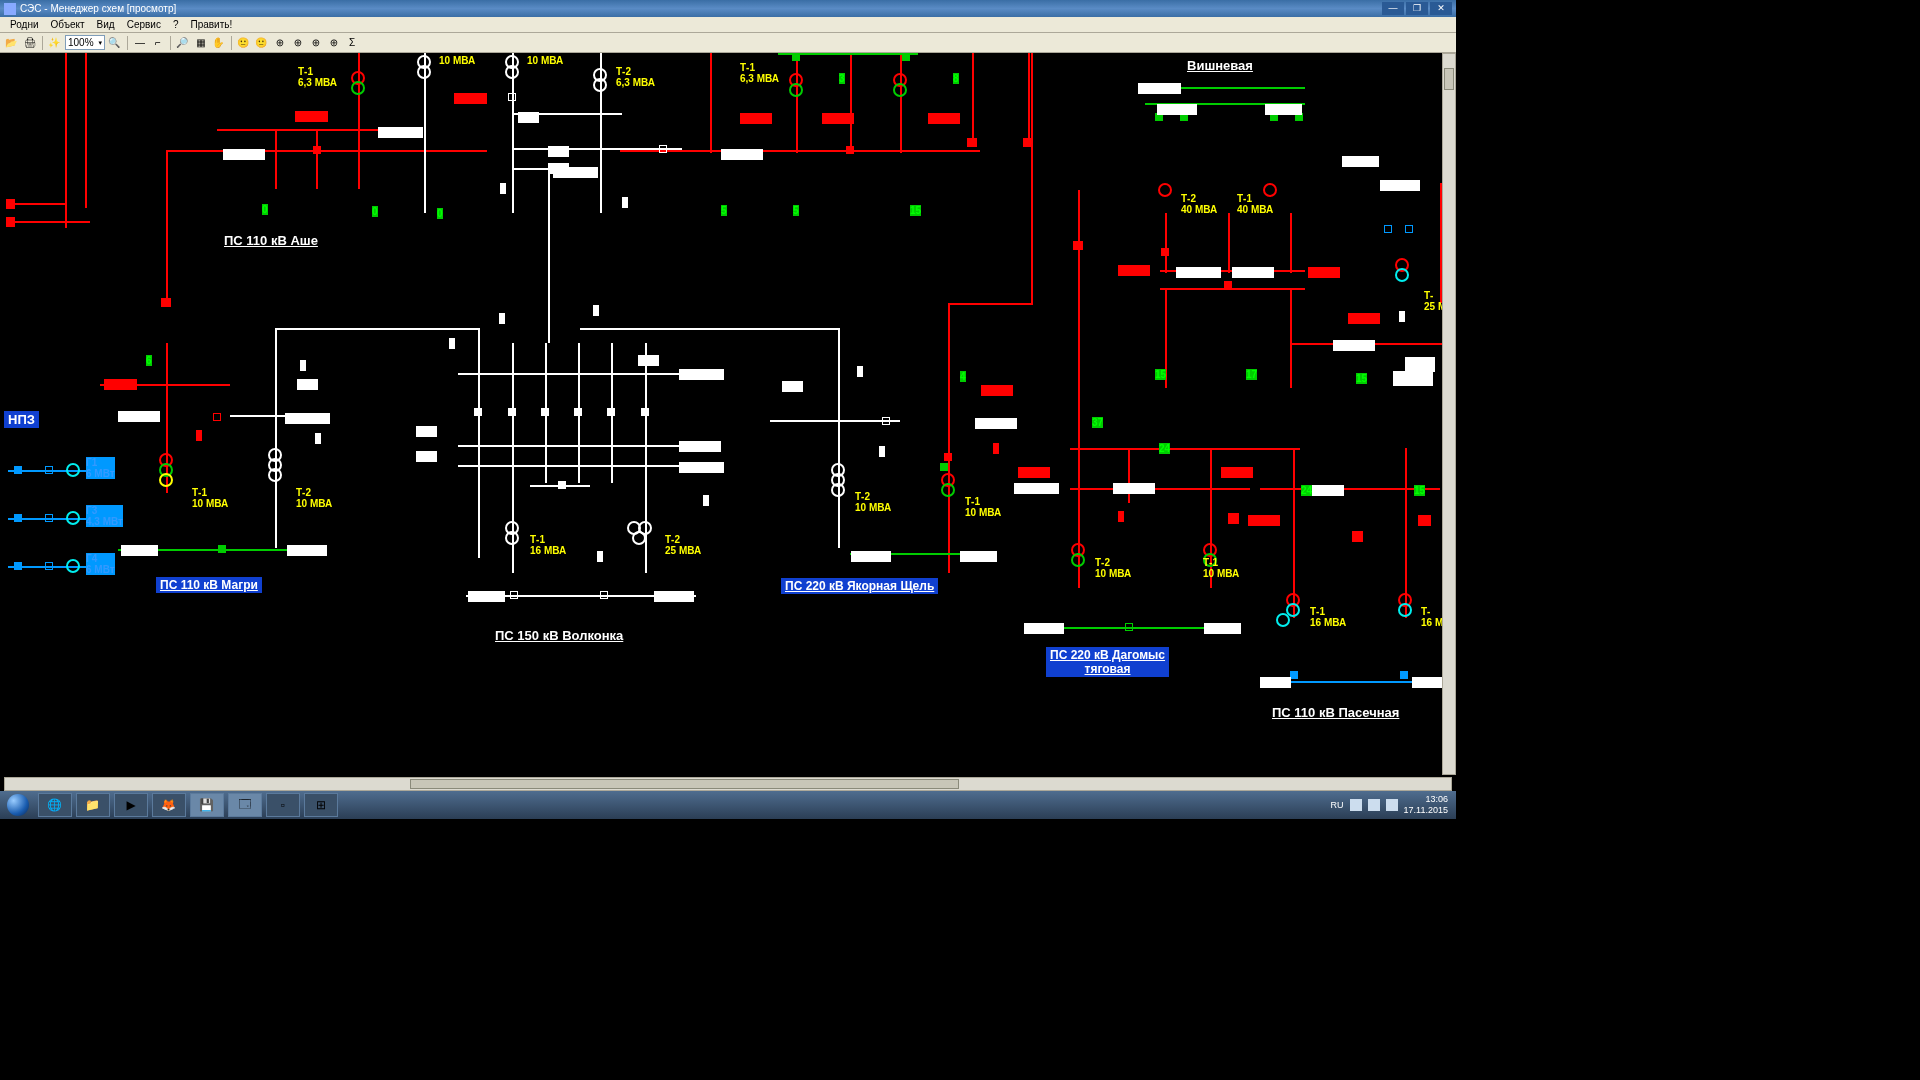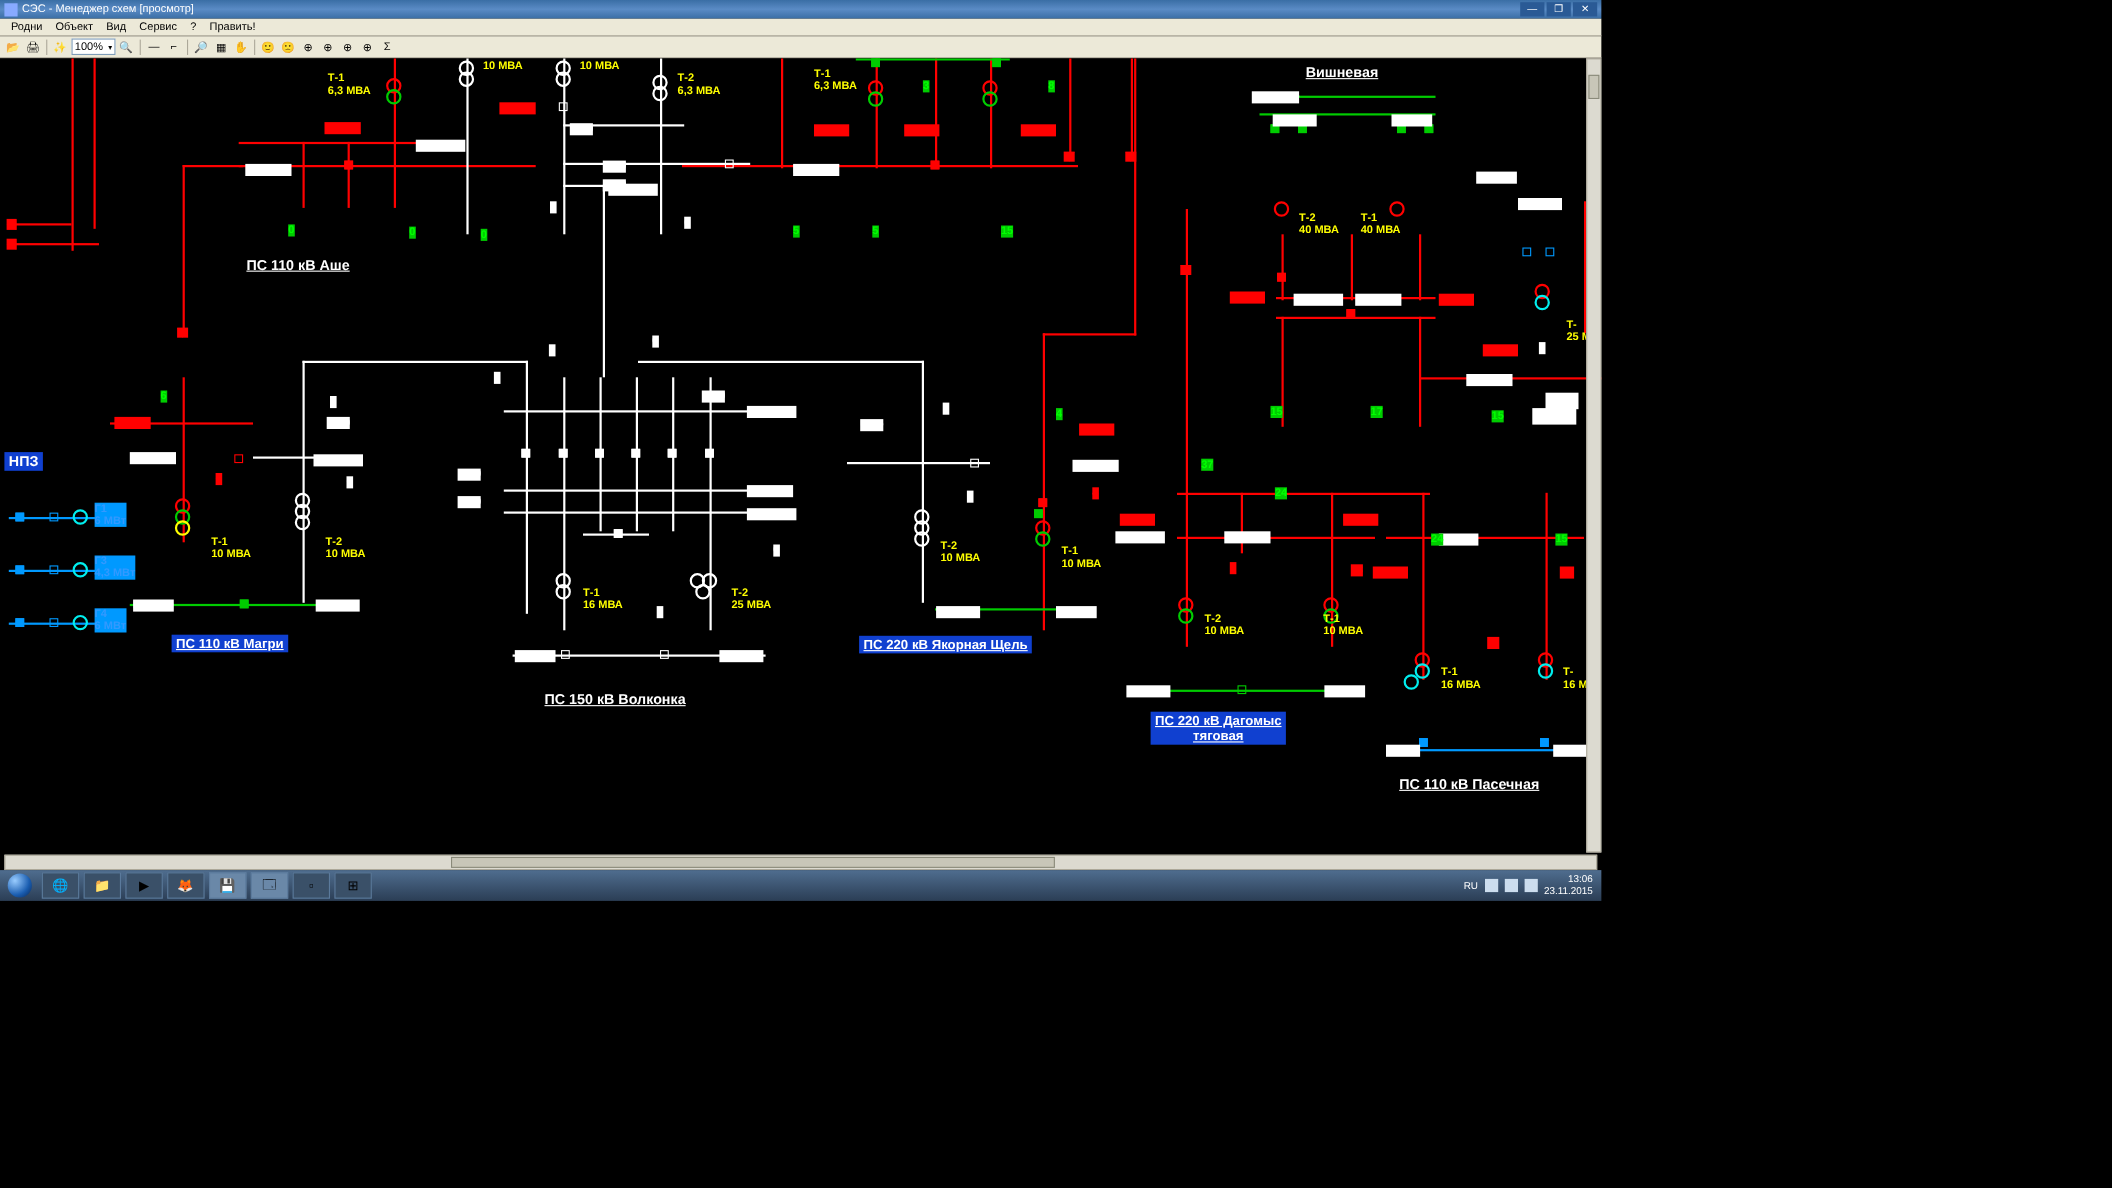--- a/index.html
+++ b/index.html
@@ -446,21 +446,21 @@
   <div class="lbl red" style="left:993px; top:390px;">4</div>
   <div class="lbl green" style="left:1155px; top:316px;">15</div>
   <div class="lbl green" style="left:1246px; top:316px;">17</div>
   <div class="lbl green" style="left:1356px; top:320px;">15</div>
   <div class="lbl green" style="left:1092px; top:364px;">37</div>
   <div class="lbl green" style="left:1159px; top:390px;">24</div>
   <div class="lbl green" style="left:1301px; top:432px;">24</div>
   <div class="lbl green" style="left:1414px; top:432px;">15</div>
   <div class="lbl red" style="left:1118px; top:458px;">0</div>
   <div class="lbl red" style="left:1228px; top:460px;">13</div>
-  <div class="lbl red" style="left:1352px; top:478px;margin-top:48px;">19</div>
+  <div class="lbl red" style="left:1352px; top:478px;">19</div>
 </div>
 
 <div class="vscroll">
     <div class="thumb"></div>
   </div>
 <div class="hscroll">
     <div class="thumb"></div>
   </div>
 
 <div class="taskbar">
@@ -475,16 +475,16 @@
   <div class="taskicon active">🗔</div>
   <div class="taskicon">▫</div>
   <div class="taskicon">⊞</div>
   <div class="tray">
     <span>RU</span>
     <span class="ic"></span>
     <span class="ic"></span>
     <span class="ic"></span>
     <div class="clock">
       <div>13:06</div>
-      <div>23.11.2015</div>
+      <div>17.11.2015</div>
     </div>
   </div>
 </div>
 
 </body></html>

